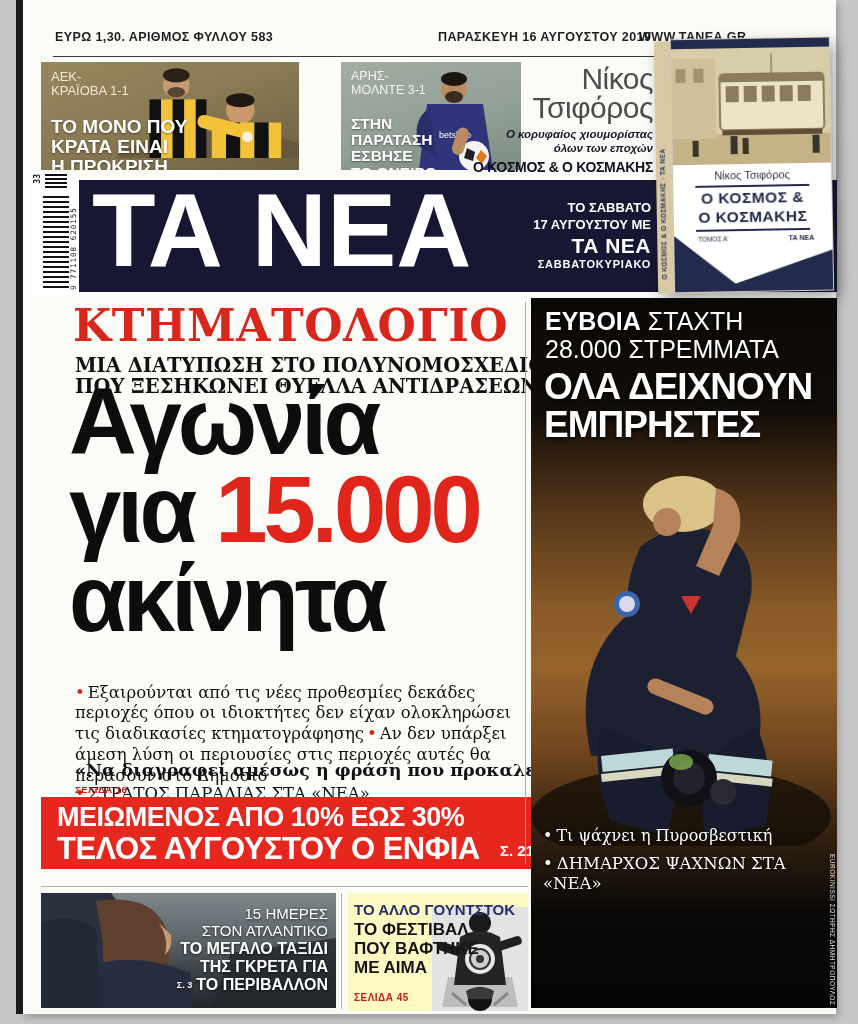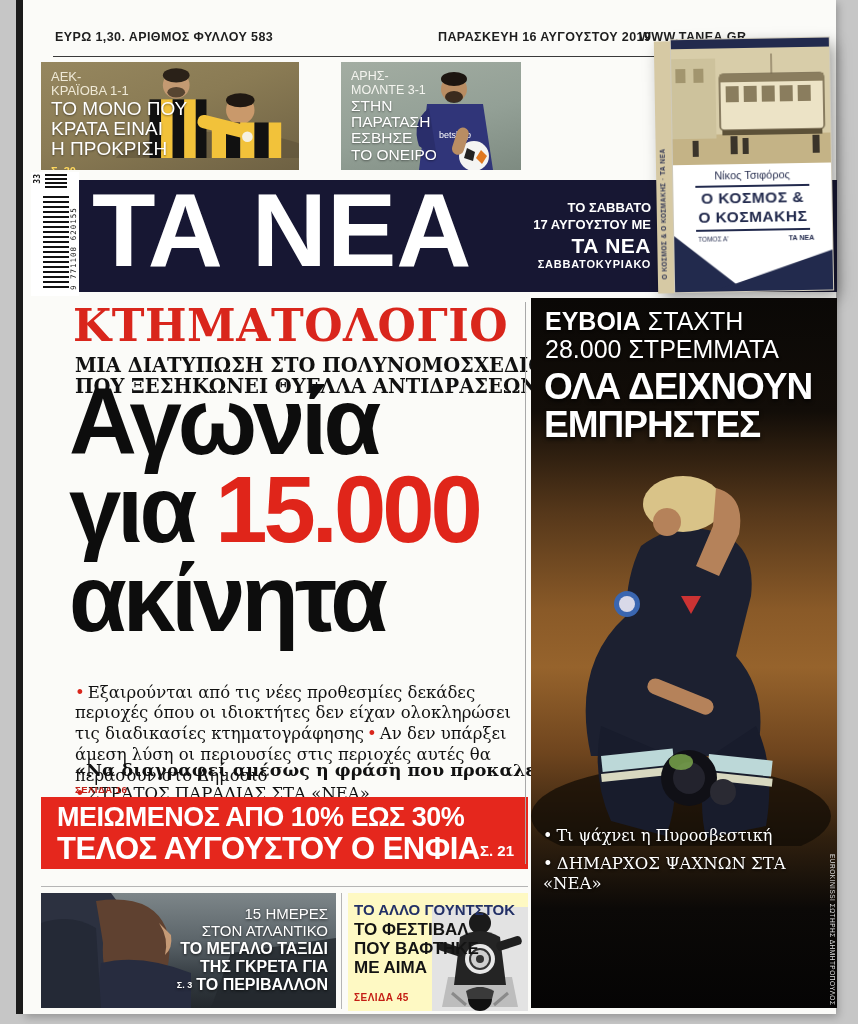--- a/index.html
+++ b/index.html
@@ -14,21 +14,21 @@
   .rule{position:absolute;background:#3a3a3a;}
   .topbar-rule{left:30px;top:56px;width:748px;height:1px;}
 
   
   .teaser{position:absolute;top:62px;height:108px;overflow:hidden;}
   .teaser svg{position:absolute;inset:0;}
   .t-aek{left:18px;width:258px;background:linear-gradient(160deg,#96875f 0%,#8a7b54 45%,#6e6143 100%);}
   .t-aris{left:318px;width:180px;background:linear-gradient(165deg,#a3ada2 0%,#93a096 55%,#7e8b81 100%);}
   .t-overlay{position:absolute;left:10px;top:8px;z-index:2;}
   .t-kicker{font-size:13px;font-weight:500;color:#efe9d6;line-height:1.1;}
-  .t-head{font-size:19px;font-weight:400;color:#ffffff;line-height:1.06;margin-top:0;text-shadow:0 1px 2px rgba(0,0,0,.45);}
+  .t-head{font-size:19px;font-weight:700;color:#ffffff;line-height:1.06;margin-top:18px;text-shadow:0 1px 2px rgba(0,0,0,.45);}
   .t-page{font-size:11px;font-weight:700;color:#ffd95e;margin-top:6px;}
   .t-aris .t-kicker{font-size:12.5px;color:#f4f4ef;}
   .t-aris .t-head{font-size:15.5px;}
 
   
   .tsiforos{position:absolute;left:430px;top:64px;width:200px;text-align:right;}
   .ts-name{font-size:30px;font-weight:400;color:#4d4d4d;line-height:.98;letter-spacing:-.5px;}
   .ts-sub{font-size:11.5px;font-weight:700;font-style:italic;color:#17172c;line-height:1.2;margin-top:5px;}
   .ts-series{font-size:14px;font-weight:700;color:#101020;letter-spacing:-.3px;margin-top:4px;white-space:nowrap;}
 
@@ -69,21 +69,21 @@
   .lead-head{position:absolute;left:46px;top:378px;font-size:94px;font-weight:900;color:#0d0d0d;line-height:.94;letter-spacing:-4px;}
   .lead-head .red{color:#e0251a;}
   .lead-summary{position:absolute;left:52px;top:666px;width:462px;font-family:"DejaVu Serif",serif;font-size:16.5px;color:#111;line-height:1.27;}
   .bullet-red{color:#d9261c;padding:0 3px 0 0;}
   .bullet-red.mid{padding:0 3px;}
   .lead-qk{position:absolute;left:52px;top:740px;font-family:"DejaVu Serif",serif;font-size:16.5px;color:#111;margin-top:44px;}
   .lead-quote{position:absolute;left:52px;top:760px;font-family:"DejaVu Serif",serif;font-size:17.5px;font-weight:700;color:#111;}
   .lead-page{position:absolute;left:52px;top:784px;font-size:9.5px;font-weight:700;color:#c02018;letter-spacing:.5px;}
 
   
-  .enfia{position:absolute;left:18px;top:797px;width:487px;height:72px;background:#e5271d;color:#fff;}
+  .enfia{position:absolute;left:18px;top:797px;width:487px;height:72px;background:#e5271d;color:#fff;padding-left:20px;}
   .enfia-l1{position:absolute;left:16px;top:5px;font-size:27px;font-weight:700;letter-spacing:-.5px;}
   .enfia-l2{position:absolute;left:16px;top:34px;font-size:31px;font-weight:900;letter-spacing:-.5px;}
   .enfia-page{position:absolute;right:14px;bottom:10px;font-size:15px;font-weight:700;}
 
   
   .div-main{position:absolute;left:502px;top:302px;width:1px;height:562px;background:#a9a9a9;}
   .bottom-rule{left:18px;top:886px;width:487px;height:1px;background:#b5b5b5;}
   .div-bottom{position:absolute;left:318px;top:893px;width:1px;height:116px;background:#b5b5b5;}
 
   
@@ -189,20 +189,31 @@
         <div class="t-head">
           <div>ΣΤΗΝ</div>
           <div>ΠΑΡΑΤΑΣΗ</div>
           <div>ΕΣΒΗΣΕ</div>
           <div>ΤΟ ΟΝΕΙΡΟ</div>
         </div>
 
       </div>
     </section>
 
+    <section class="tsiforos">
+      <div class="ts-name">
+        <div>Νίκος</div>
+        <div>Τσιφόρος</div>
+      </div>
+      <div class="ts-sub">
+        <div>Ο κορυφαίος χιουμορίστας</div>
+        <div>όλων των εποχών</div>
+      </div>
+      <div class="ts-series">Ο ΚΟΣΜΟΣ &amp; Ο ΚΟΣΜΑΚΗΣ</div>
+    </section>
 
     <section class="masthead">
       <div class="mh-logo">ΤΑ ΝΕΑ</div>
       <div class="mh-promo">
         <div class="mh-p1">ΤΟ ΣΑΒΒΑΤΟ</div>
         <div class="mh-p1">17 ΑΥΓΟΥΣΤΟΥ ΜΕ</div>
         <div class="mh-p3">ΤΑ ΝΕΑ</div>
         <div class="mh-p4">ΣΑΒΒΑΤΟΚΥΡΙΑΚΟ</div>
       </div>
     </section>

